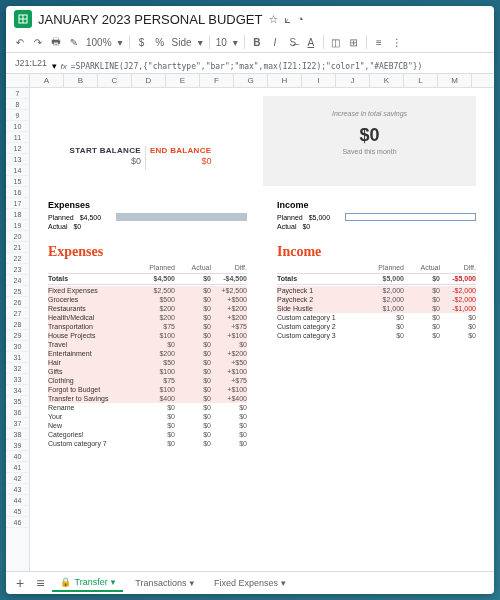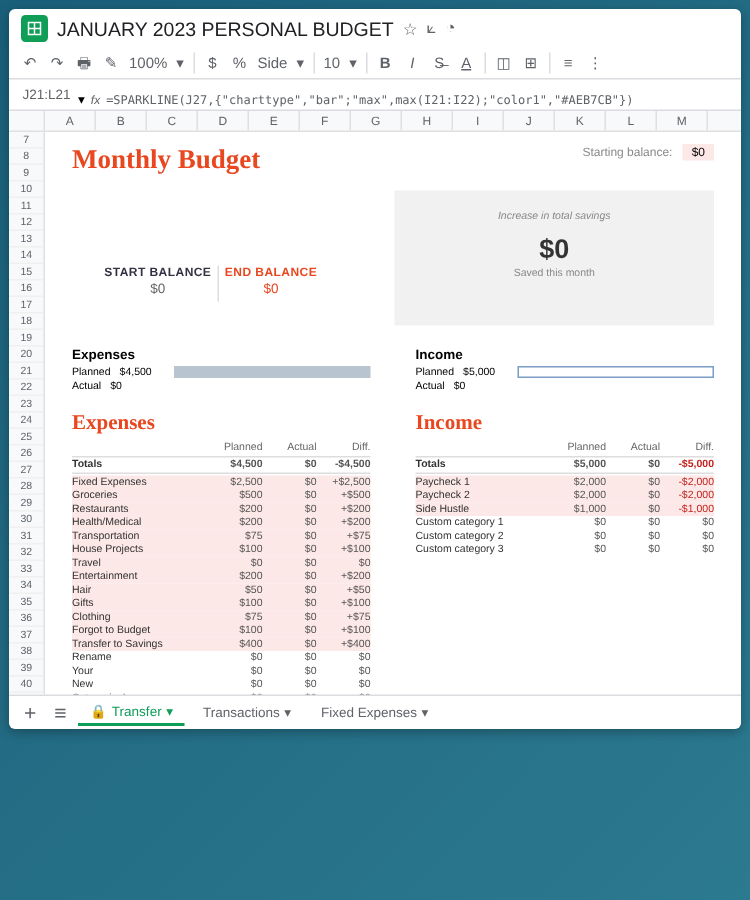--- a/index.html
+++ b/index.html
@@ -1,17 +1,17 @@
 <!DOCTYPE html>
 <html><head>
 <meta charset="utf-8">
 <style>
 *{box-sizing:border-box;margin:0;padding:0}
 body{font-family:Arial,sans-serif;font-size:10px;background:linear-gradient(135deg,#1a5f7a,#2c7a8f);width:500px;height:600px;overflow:hidden}
-.app{background:#fff;width:488px;height:480px;margin:6px;border-radius:4px;display:flex;flex-direction:column;box-shadow:0 2px 8px rgba(0,0,0,0.3)}
+.app{background:#fff;width:488px;height:588px;margin:6px;border-radius:4px;display:flex;flex-direction:column;box-shadow:0 2px 8px rgba(0,0,0,0.3)}
 .titlebar{display:flex;align-items:center;padding:4px 8px;gap:6px}
 .logo{width:18px;height:18px;background:#0f9d58;border-radius:3px;display:flex;align-items:center;justify-content:center;color:#fff;font-size:9px;font-weight:bold}
 .docname{font-size:13px;color:#202124}
 .ticon{color:#5f6368;font-size:11px}
 .menubar{display:flex;gap:10px;padding:2px 10px 4px 34px;font-size:10px;color:#202124}
 .lastedit{margin-left:8px;color:#5f6368;text-decoration:underline;font-size:9px}
 .toolbar{display:flex;align-items:center;gap:6px;padding:3px 8px;border-bottom:1px solid #dadce0;font-size:10px;color:#5f6368}
 .tb{width:12px;height:12px;display:flex;align-items:center;justify-content:center}
 .tbsep{width:1px;height:14px;background:#dadce0}
 .formrow{display:flex;align-items:flex-end;padding:2px 6px;border-bottom:1px solid #dadce0;font-size:9px}
@@ -24,21 +24,21 @@
 .ch{width:34px;text-align:center;font-size:8px;color:#5f6368;border-right:1px solid #e0e0e0;line-height:14px}
 .rh{height:11px;text-align:center;font-size:7px;color:#5f6368;border-bottom:1px solid #f0f0f0;line-height:11px}
 .grid{flex:1;overflow:hidden}
 .content{padding:8px 18px;position:relative}
 .titlerow{display:flex;justify-content:space-between;align-items:flex-start;margin-bottom:10px}
 .mb{color:#e8471f;font-size:18px;font-weight:bold;font-family:Georgia,serif}
 .sb{font-size:8px;color:#888}
 .sbv{background:#fce8e6;padding:1px 6px;font-size:8px;margin-left:4px}
 .midrow{display:flex;gap:30px;margin-bottom:14px}
 .balances{flex:1;display:flex;justify-content:center;gap:4px;padding-top:50px}
-.balcol{text-align:center}
+.balcol{text-align:right}
 .ballab{font-size:8px;font-weight:bold;letter-spacing:0.3px}
 .balval{font-size:9px;margin-top:1px;color:#666}
 .startb{color:#334}
 .endb{color:#e8471f}
 .savcard{flex:1;background:#f1f1f1;padding:14px;text-align:center;height:90px}
 .savlab1{font-size:7px;font-style:italic;color:#888;margin-bottom:8px}
 .savval{font-size:18px;font-weight:bold;color:#333}
 .savlab2{font-size:7px;color:#888;margin-top:2px}
 .exprow{display:flex;gap:30px;margin-bottom:12px}
 .expblk{flex:1}
@@ -175,27 +175,20 @@
           <div class="ch">F</div>
           <div class="ch">G</div>
           <div class="ch">H</div>
           <div class="ch">I</div>
           <div class="ch">J</div>
           <div class="ch">K</div>
           <div class="ch">L</div>
           <div class="ch">M</div>
         </div>
       <div class="content">
-        <div class="titlerow">
-          <div class="mb">Monthly Budget</div>
-          <div>
-            <span class="sb">Starting balance:</span>
-            <span class="sbv">$0</span>
-          </div>
-        </div>
         <div class="midrow">
           <div class="balances">
             <div class="balcol">
               <div class="ballab startb">START BALANCE</div>
               <div class="balval">$0</div>
             </div>
             <div style="width:1px;background:#ddd;height:24px"></div>
             <div class="balcol">
               <div class="ballab endb">END BALANCE</div>
               <div class="balval endb">$0</div>

